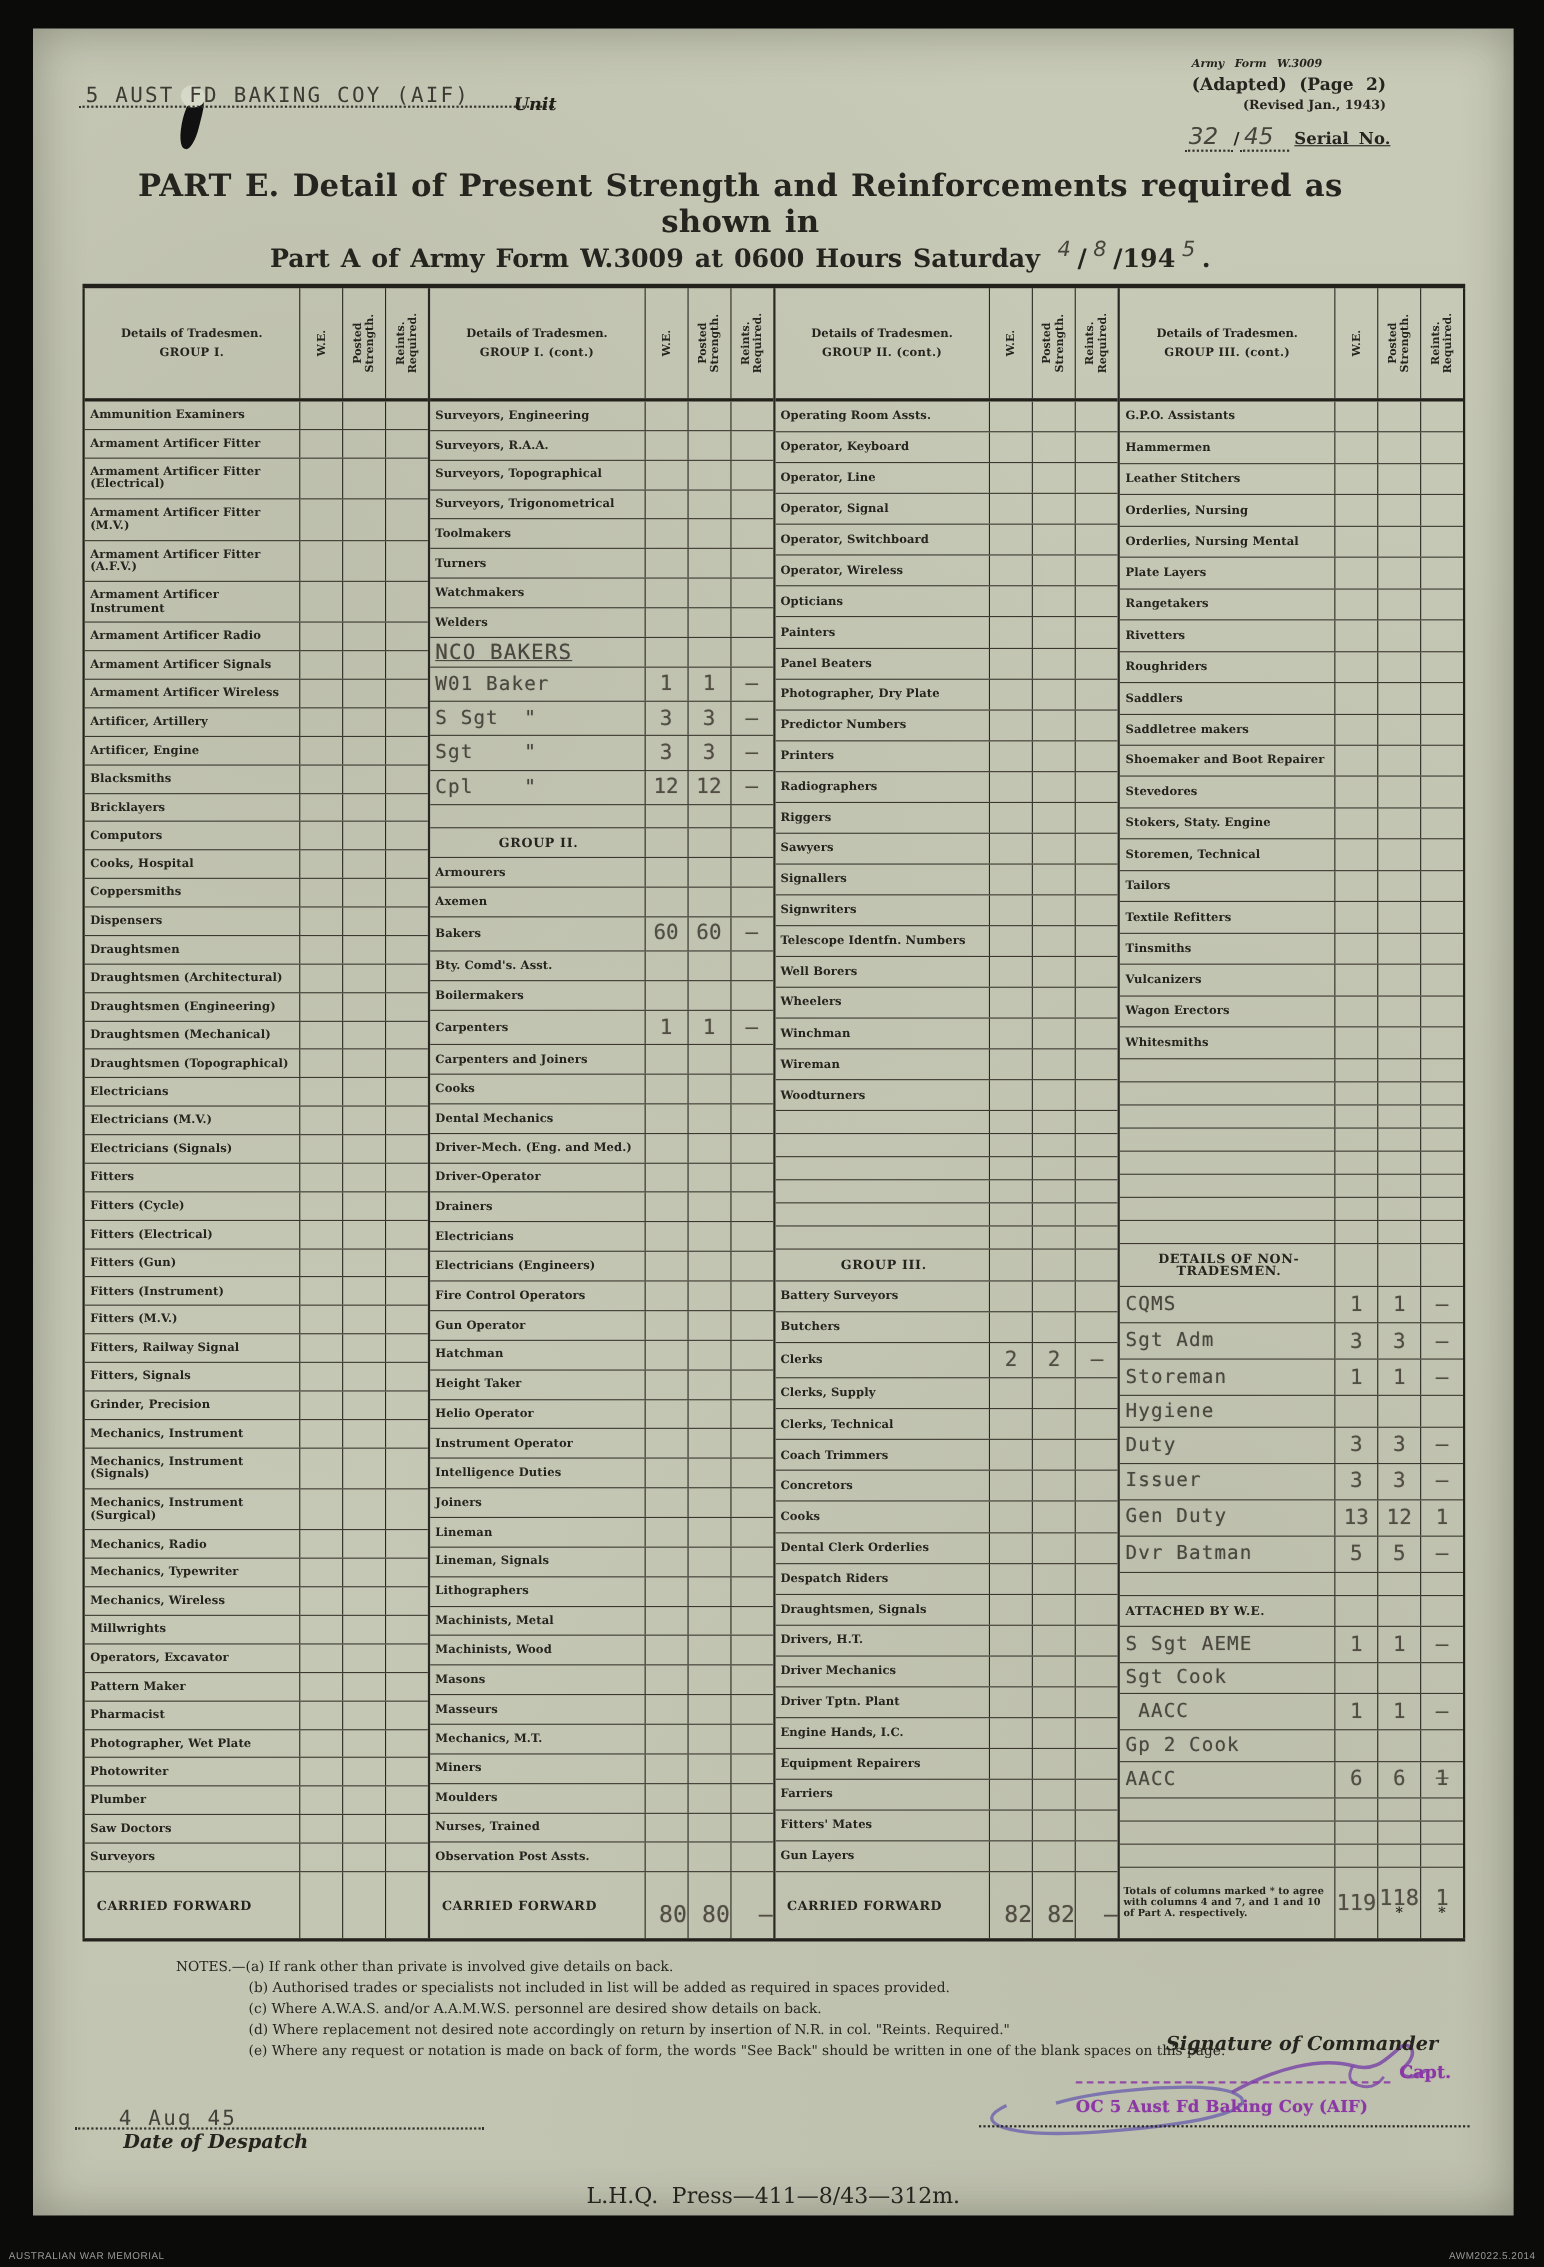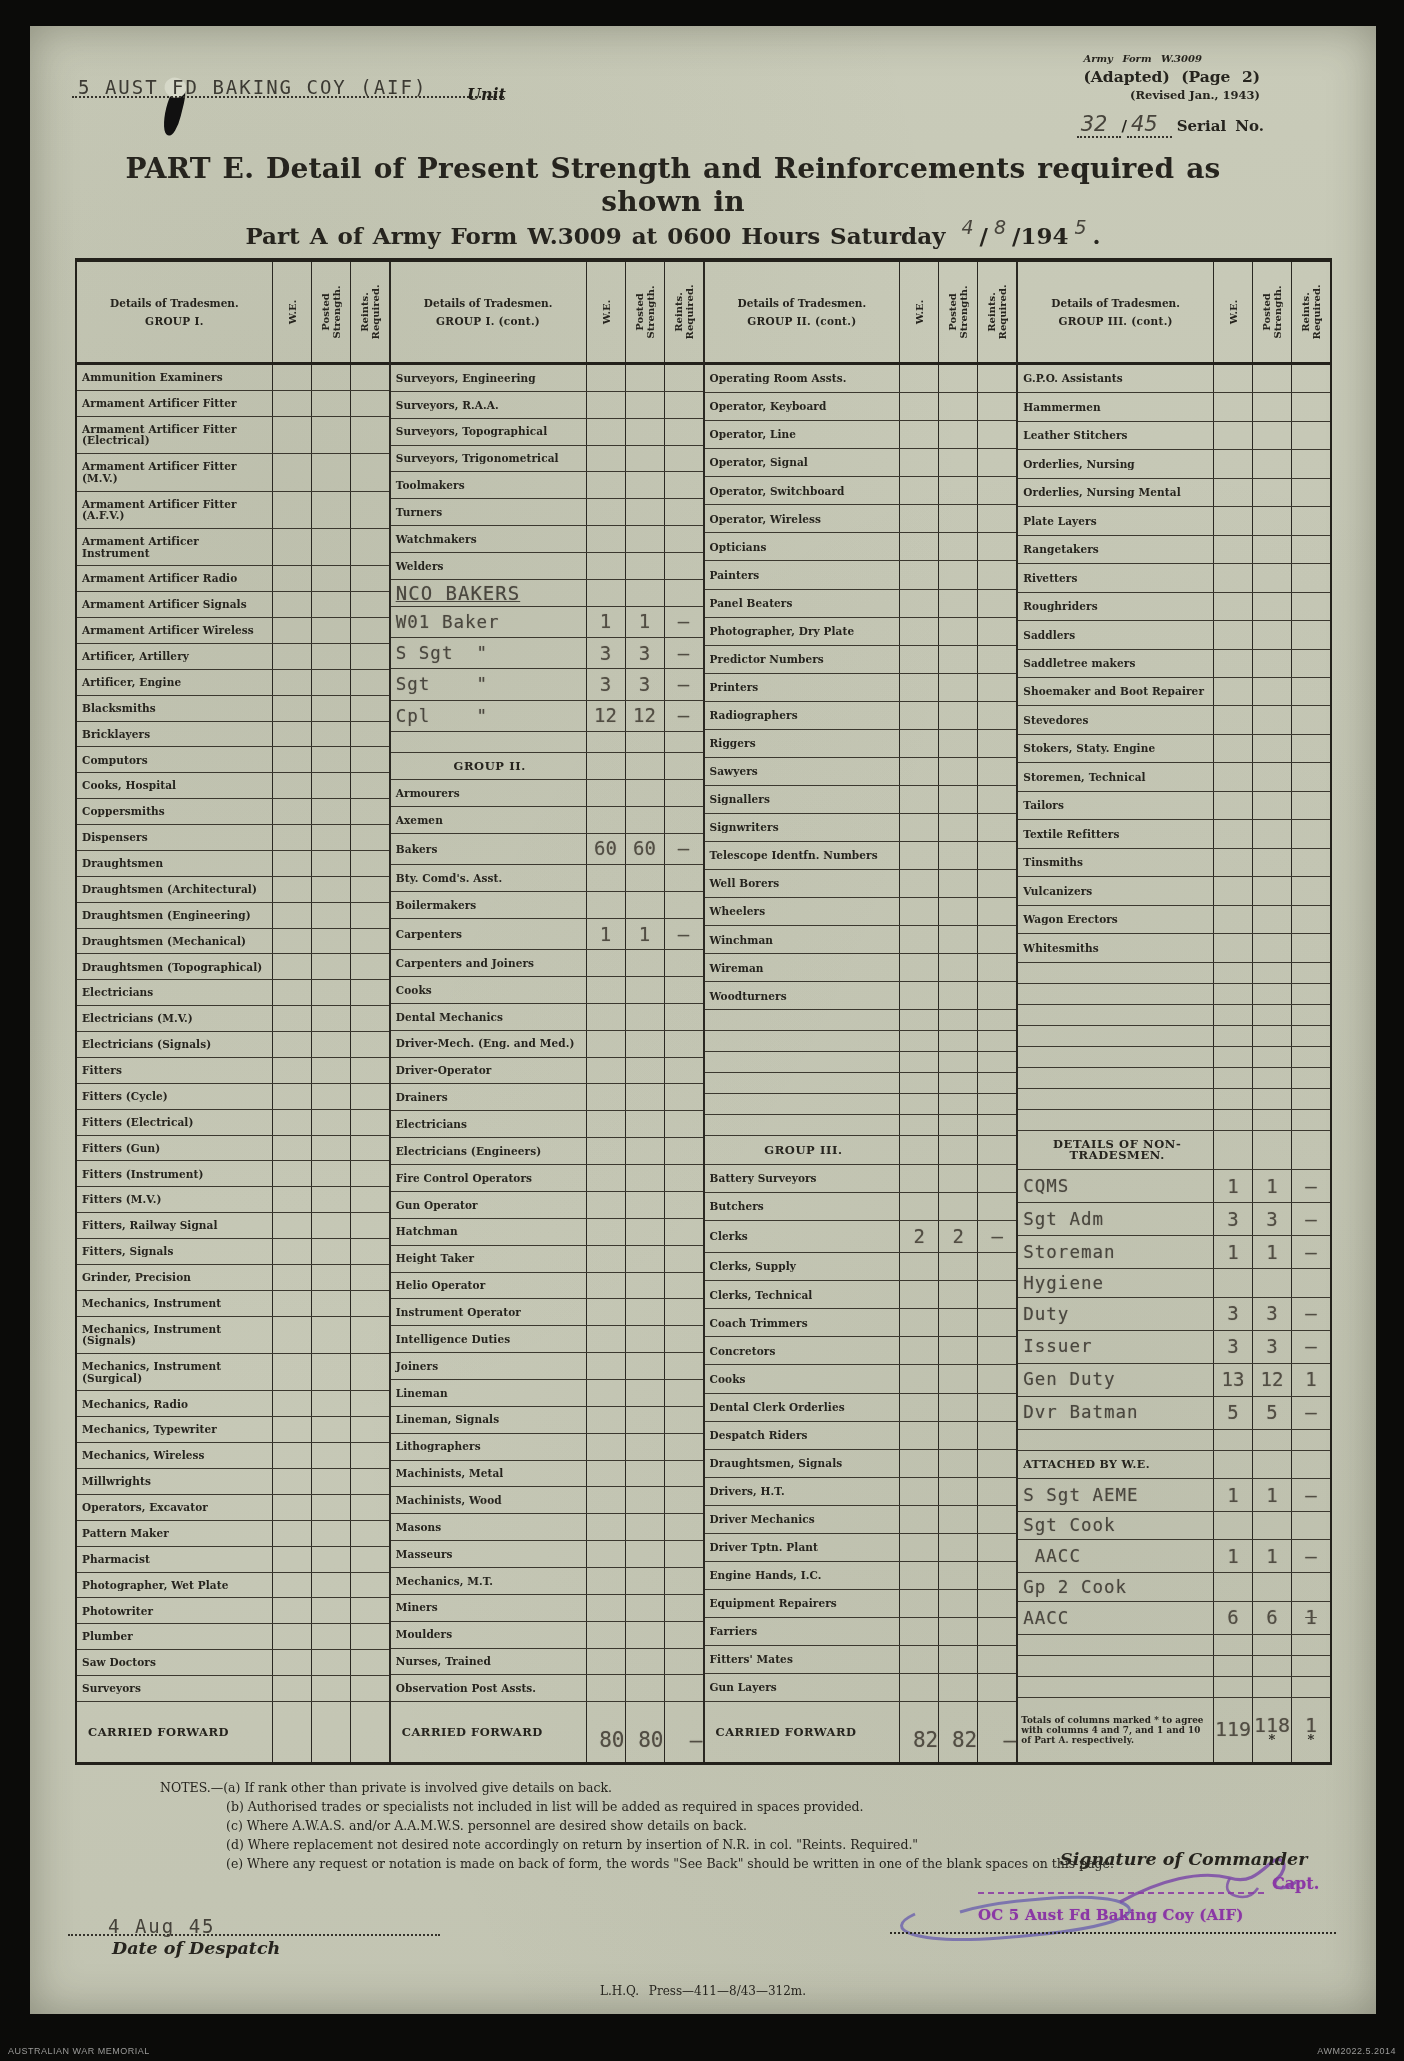--- a/index.html
+++ b/index.html
@@ -23,21 +23,21 @@
               font-size:19px;letter-spacing:2px;color:#3c3a33;white-space:nowrap;}
   .unit-label{position:absolute;right:-4px;bottom:-8px;font-style:italic;font-weight:bold;font-size:16px;color:#211f19;background:transparent;padding:0 2px;}
   .form-id{position:absolute;right:116px;top:24px;text-align:left;line-height:18px;}
   .form-id .l1{font-style:italic;font-weight:bold;font-size:10px;word-spacing:6px;}
   .form-id .l2{font-weight:bold;font-size:15.5px;word-spacing:6px;}
   .form-id .l3{font-weight:bold;font-size:11.5px;text-align:right;}
   .serial{position:absolute;right:112px;top:86px;white-space:nowrap;}
   .hand{font-family:"DejaVu Sans",sans-serif;font-style:italic;color:#47443c;}
   .serial .num{display:inline-block;font-size:21px;border-bottom:2px dotted #34322b;padding:0 14px 0 4px;}
   .serial .slash{font-size:15px;font-weight:bold;}
-  .serial .lbl{font-weight:bold;font-size:15px;word-spacing:4px;}
+  .serial .lbl{font-weight:bold;font-size:15px;word-spacing:4px;text-decoration:underline;}
   .title{position:absolute;left:60px;right:120px;top:126px;text-align:center;}
   .title .t1{font-weight:bold;font-size:28px;letter-spacing:.2px;word-spacing:2px;}
   .title .t2{font-weight:bold;font-size:23px;margin-top:4px;word-spacing:2px;}
   .title .hw{position:relative;top:-10px;font-size:19px;font-weight:normal;padding:0 6px;}
   
   #tbl{position:absolute;left:45px;top:232px;width:1257px;height:1500px;display:flex;
        border-top:4px solid #23211b;border-bottom:3px solid #23211b;}
   .group{flex:1 1 0;display:flex;flex-direction:column;border-left:2px solid #2a2822;min-width:0;}
   .group:first-child{border-left:2px solid #23211b;}
   .group:last-child{border-right:2px solid #23211b;}
@@ -87,21 +87,21 @@
   .despatch-typed{position:absolute;left:40px;bottom:-3px;font-family:"DejaVu Sans Mono",monospace;
                   font-size:19px;letter-spacing:2px;color:#45423a;}
   .despatch-label{position:absolute;left:82px;top:1912px;font-style:italic;font-weight:bold;font-size:17.5px;}
   .sig-dotline{position:absolute;left:860px;top:1870px;width:446px;border-bottom:2px dotted #2b2923;height:36px;}
   .sig-label{position:absolute;left:1030px;top:1823px;font-style:italic;font-weight:bold;font-size:17.5px;}
   .stamp{color:#8b37a5;font-weight:bold;text-shadow:0 0 1px rgba(140,60,170,.5);}
   .stamp-rank{position:absolute;left:1242px;top:1848px;font-size:16px;}
   .stamp-rule{position:absolute;left:948px;top:1848px;width:286px;border-bottom:2.5px dashed #8b37a5;height:18px;opacity:.85;}
   .stamp-unit{position:absolute;left:948px;top:1880px;font-size:15px;letter-spacing:.2px;}
   .sig-svg{position:absolute;left:790px;top:1826px;}
-  .print-code{position:absolute;left:0;width:100%;top:1958px;text-align:center;font-size:12px;word-spacing:6px;}
+  .print-code{position:absolute;left:0;width:100%;top:1958px;text-align:center;font-size:20px;word-spacing:6px;}
   
   .arch{position:absolute;bottom:5px;font-family:"Liberation Sans",sans-serif;font-size:9px;color:#9a9a98;letter-spacing:.5px;}
   .arch.left{left:8px;} .arch.right{right:8px;}
 </style>
 </head>
 <body>
 
 <div id="canvas">
   <div id="paper">
     <div class="mark-tear"></div>

